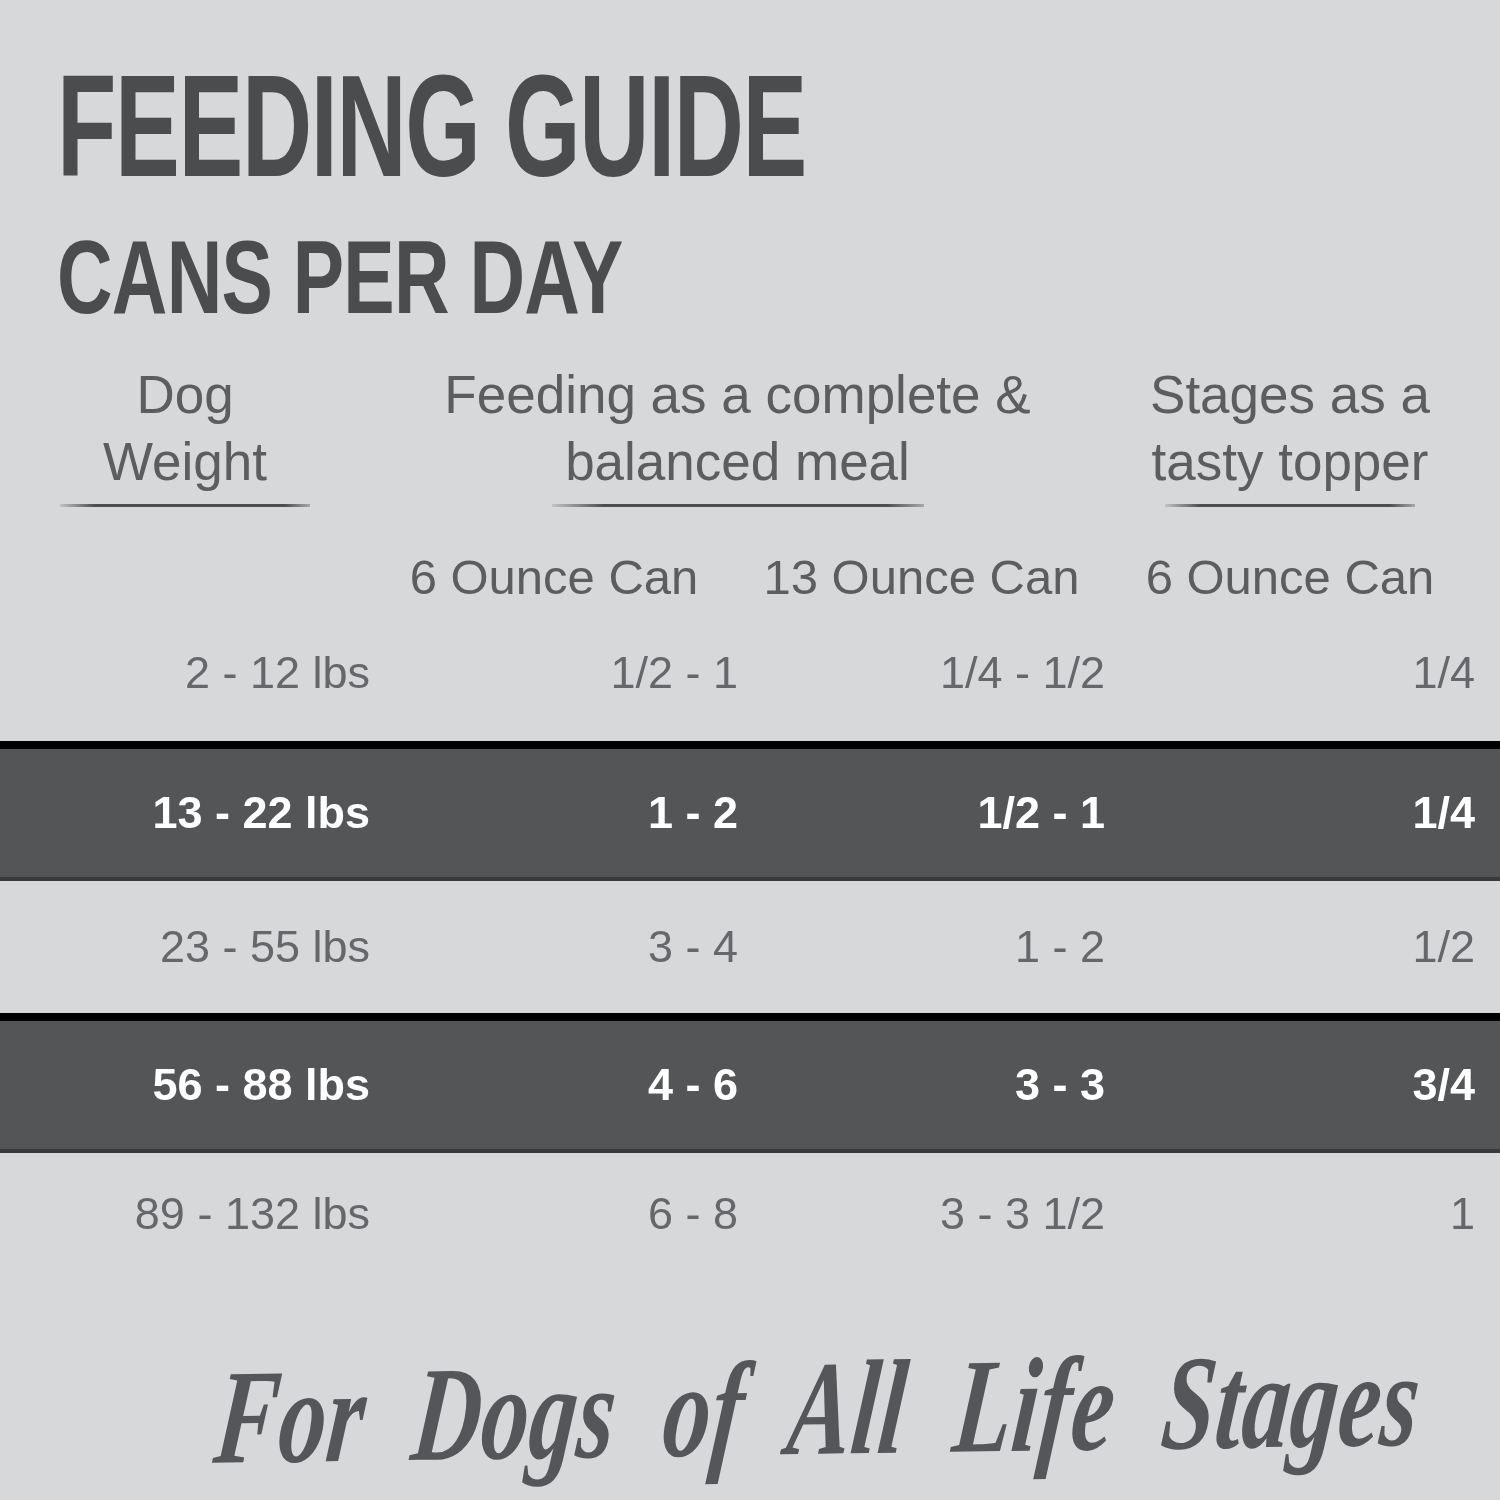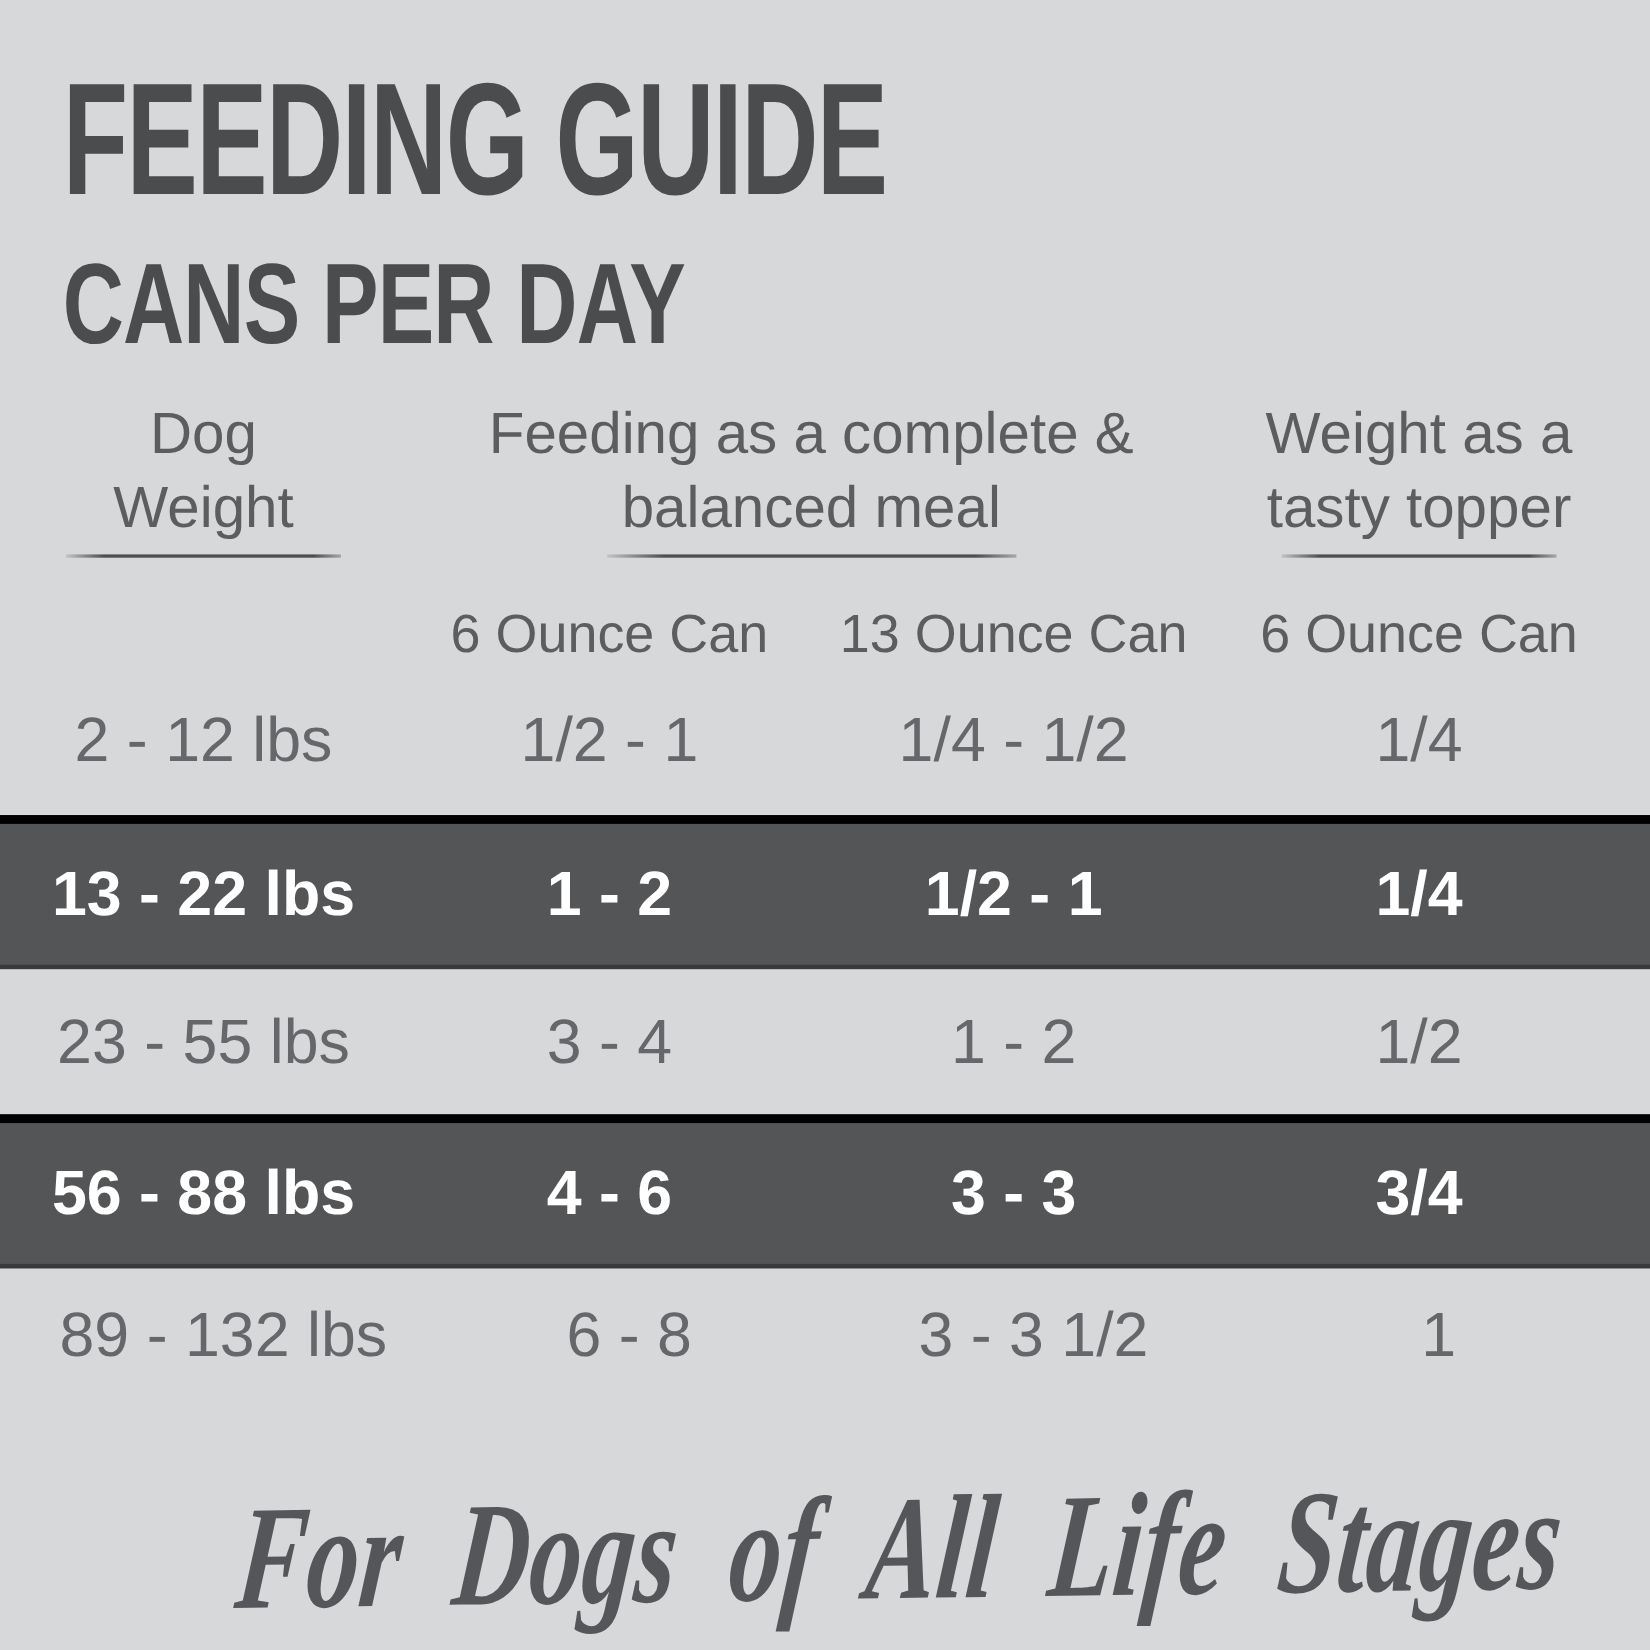--- a/index.html
+++ b/index.html
@@ -72,29 +72,29 @@
     text-align: center;
     font-size: 49px;
     color: #5b5d5f;
   }
 
   
   .row {
     display: grid;
     grid-template-columns: 370px 368px 367px 395px;
     align-items: center;
-    text-align: center;
-    font-size: 57px;
+    text-align: right;
+    font-size: 45px;
     color: #66676a;
   }
   .row .cell-d { padding-right: 25px; }
   .subhead .cell-d { padding-right: 25px; }
   .row-1 { height: 123px; padding-bottom: 14px; }
   .row-3 { height: 132px; }
-  .row-5 { height: 150px; padding-bottom: 28px; margin-left: 18px; }
+  .row-5 { height: 150px; padding-bottom: 28px; }
   .row.dark {
     height: 140px;
     background: #545557;
     border-top: 8px solid #000000;
     border-bottom: 4px solid #3a3a3c;
     color: #ffffff;
     font-weight: 700;
   }
 
   
@@ -129,21 +129,21 @@
         <span>Dog</span>
         <span>Weight</span>
         <span class="rule rule-a"></span>
       </div>
       <div class="th th-b">
         <span>Feeding as a complete &amp;</span>
         <span>balanced meal</span>
         <span class="rule rule-b"></span>
       </div>
       <div class="th th-c">
-        <span>Weight as a</span>
+        <span>Stages as a</span>
         <span>tasty topper</span>
         <span class="rule rule-c"></span>
       </div>
     </div>
 
     <div class="subhead">
       <span class="cell-a"></span>
       <span class="cell-b">6 Ounce Can</span>
       <span class="cell-c">13 Ounce Can</span>
       <span class="cell-d">6 Ounce Can</span>

